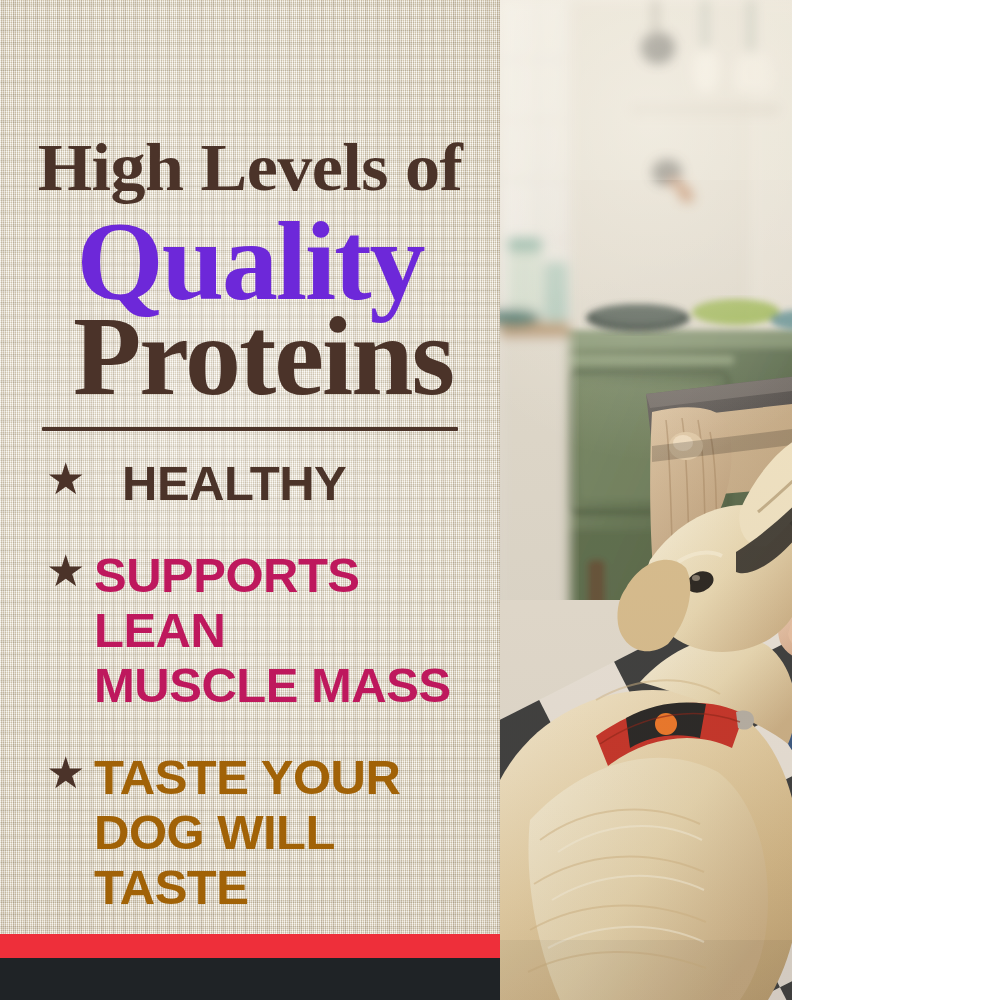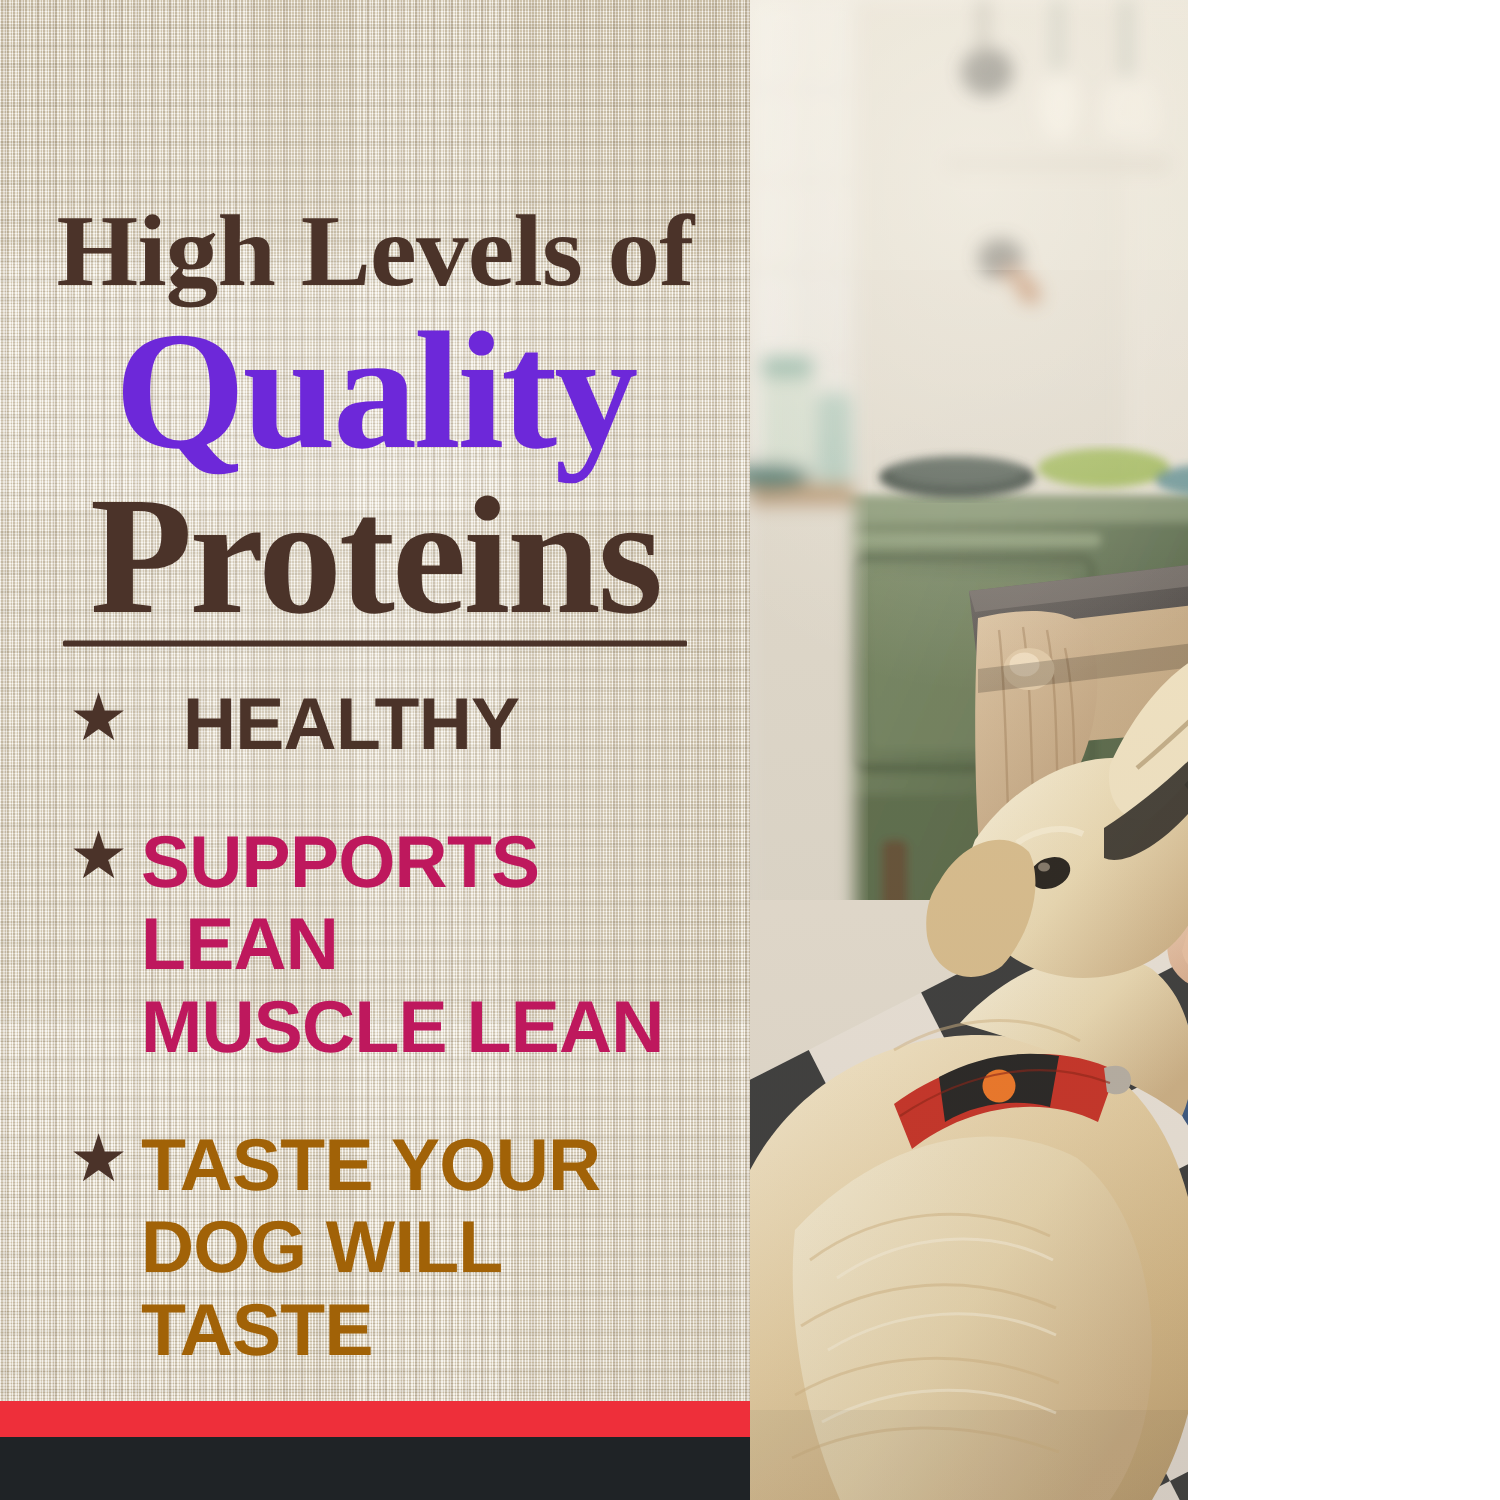--- a/index.html
+++ b/index.html
@@ -128,24 +128,25 @@
     letter-spacing: -0.5px;
     transform: scaleX(1.03);
   }
   .headline-2 {
     top: 205px;
     font-size: 112px;
     letter-spacing: -2px;
     transform: scaleX(1.0);
   }
   .headline-3 {
-    top: 315px;
+    top: 300px;
     font-size: 112px;
     letter-spacing: -2px;
     transform: scaleX(1.0);
+    margin-left: 13px;
   }
 
   .divider-rule {
     position: absolute;
     left: 42px;
     top: 427px;
     width: 416px;
     height: 4px;
     background: #4b3329;
     border-radius: 1px;
@@ -247,21 +248,21 @@
           <div class="bullet-star" style="color: rgb(75, 51, 41);">★</div>
           <div class="bullet-text" style="color: rgb(75, 51, 41); margin-left: 28px;">
             <span>HEALTHY</span><br>
           </div>
         </div>
 
         <div class="bullet-item">
           <div class="bullet-star" style="color: rgb(75, 51, 41);">★</div>
           <div class="bullet-text" style="color: #be185d;">
             <span>SUPPORTS LEAN</span><br>
-            <span>MUSCLE LEAN</span>
+            <span>MUSCLE MASS</span>
           </div>
         </div>
 
         <div class="bullet-item">
           <div class="bullet-star" style="color: rgb(75, 51, 41);">★</div>
           <div class="bullet-text" style="color: #a16207;">
             <span>TASTE YOUR</span><br>
             <span>DOG WILL TASTE</span>
           </div>
         </div>

